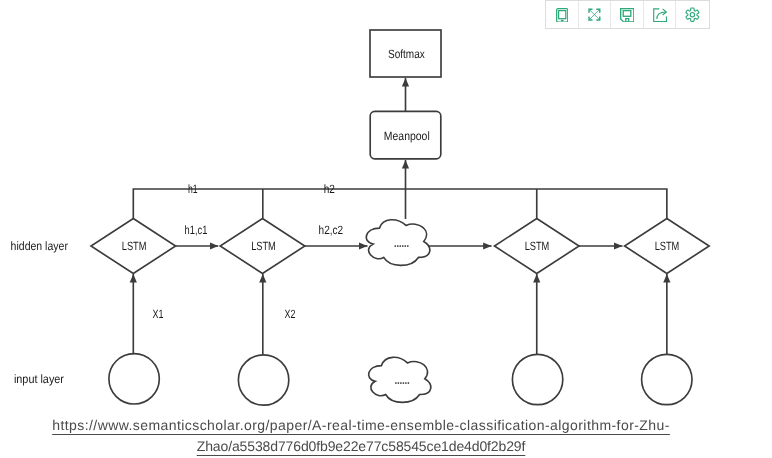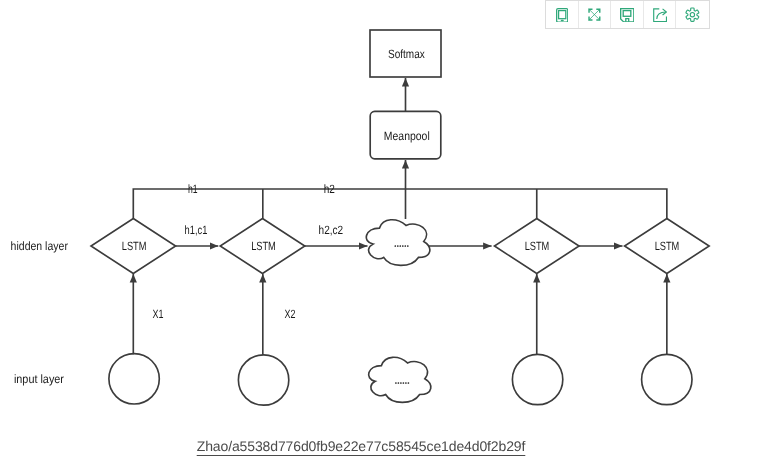--- a/index.html
+++ b/index.html
@@ -142,14 +142,14 @@
     </svg>
   </div>
   <div class="tbtn">
     <svg class="ic ic24" width="14.8" height="15.4" viewBox="0 0 24 24" style="stroke-width:1.85">
       <path d="M 9.20,4.20 L 9.20,2.50 Q 9.20,1.10 10.60,1.10 L 13.40,1.10 Q 14.80,1.10 14.80,2.50 L 14.80,4.20 C 14.16,5.34 16.68,6.80 17.35,5.68 L 18.83,4.83 Q 20.04,4.13 20.74,5.34 L 22.14,7.76 Q 22.84,8.97 21.63,9.67 L 20.15,10.52 C 18.85,10.54 18.85,13.46 20.15,13.48 L 21.63,14.33 Q 22.84,15.03 22.14,16.24 L 20.74,18.66 Q 20.04,19.87 18.83,19.17 L 17.35,18.32 C 16.68,17.20 14.16,18.66 14.80,19.80 L 14.80,21.50 Q 14.80,22.90 13.40,22.90 L 10.60,22.90 Q 9.20,22.90 9.20,21.50 L 9.20,19.80 C 9.84,18.66 7.32,17.20 6.65,18.32 L 5.17,19.17 Q 3.96,19.87 3.26,18.66 L 1.86,16.24 Q 1.16,15.03 2.37,14.33 L 3.85,13.48 C 5.15,13.46 5.15,10.54 3.85,10.52 L 2.37,9.67 Q 1.16,8.97 1.86,7.76 L 3.26,5.34 Q 3.96,4.13 5.17,4.83 L 6.65,5.68 C 7.32,6.80 9.84,5.34 9.20,4.20 Z"></path>
       <circle cx="12" cy="12" r="3.5"></circle>
     </svg>
   </div>
 </div>
 <div class="lnk">
-  <a href="#"><br><span class="l2">Zhao/a5538d776d0fb9e22e77c58545ce1de4d0f2b29f</span></a>
+  <a href="#"><span class="l1">https://www.semanticscholar.org/paper/A-real-time-ensemble-classification-algorithm-for-Zhu-</span><br><span class="l2">Zhao/a5538d776d0fb9e22e77c58545ce1de4d0f2b29f</span></a>
 </div>
 
 </body></html>

